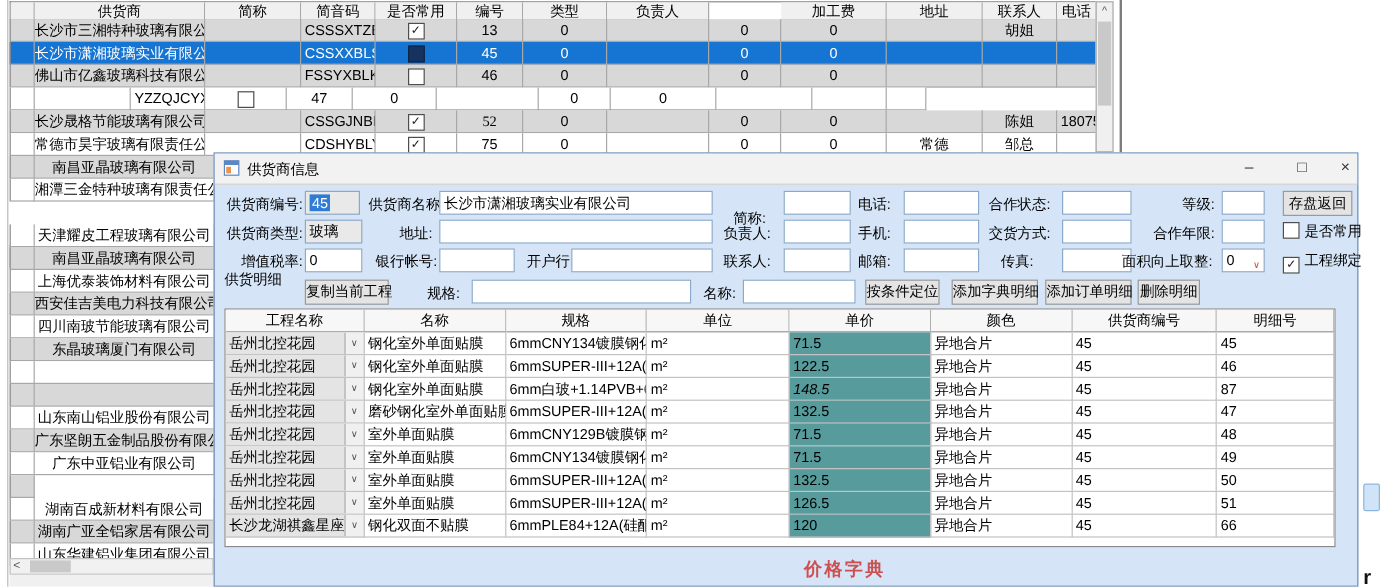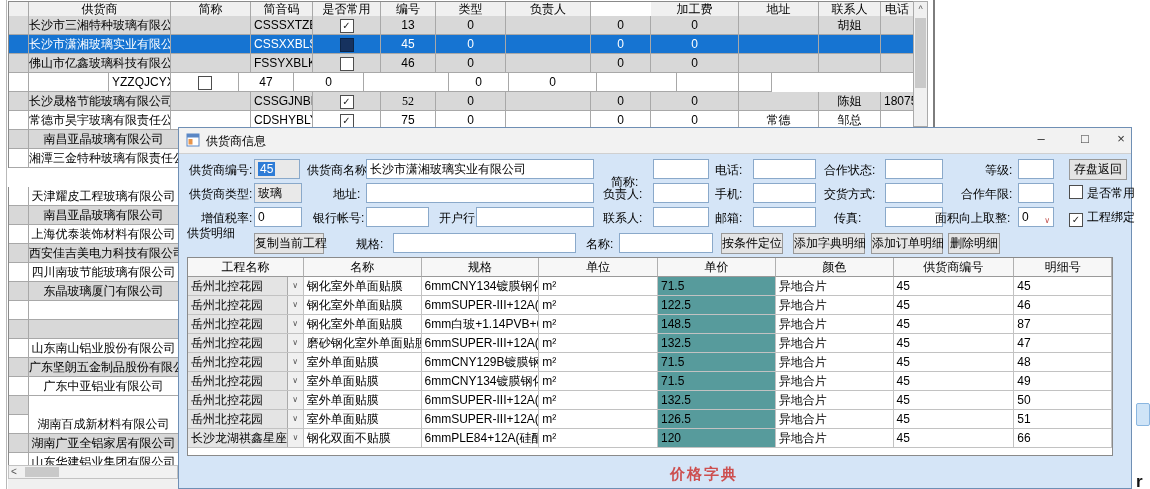--- a/index.html
+++ b/index.html
@@ -388,21 +388,21 @@
             <div class="dc" style="width: 98px;">46</div>
           </div>
           <div class="drow">
             <div class="dc combo" style="width: 116px;">
               <span>岳州北控花园</span>
               <span class="cbtn">∨</span>
             </div>
             <div class="dc" style="width: 118px;">钢化室外单面贴膜</div>
             <div class="dc" style="width: 118px;">6mm白玻+1.14PVB+6mm...</div>
             <div class="dc" style="width: 119px;">m²</div>
-            <div class="dc teal" style="width: 118px;">148.5</div>
+            <div class="dc teal" style="width: 118px; font-style: italic;">148.5</div>
             <div class="dc" style="width: 118px;">异地合片</div>
             <div class="dc" style="width: 121px;">45</div>
             <div class="dc" style="width: 98px;">87</div>
           </div>
           <div class="drow">
             <div class="dc combo" style="width: 116px;">
               <span>岳州北控花园</span>
               <span class="cbtn">∨</span>
             </div>
             <div class="dc" style="width: 118px;">磨砂钢化室外单面贴膜</div>

